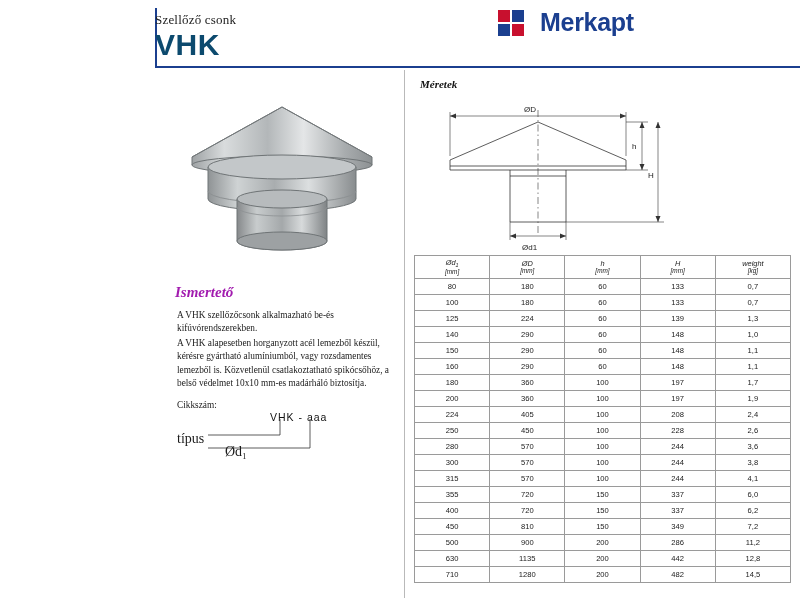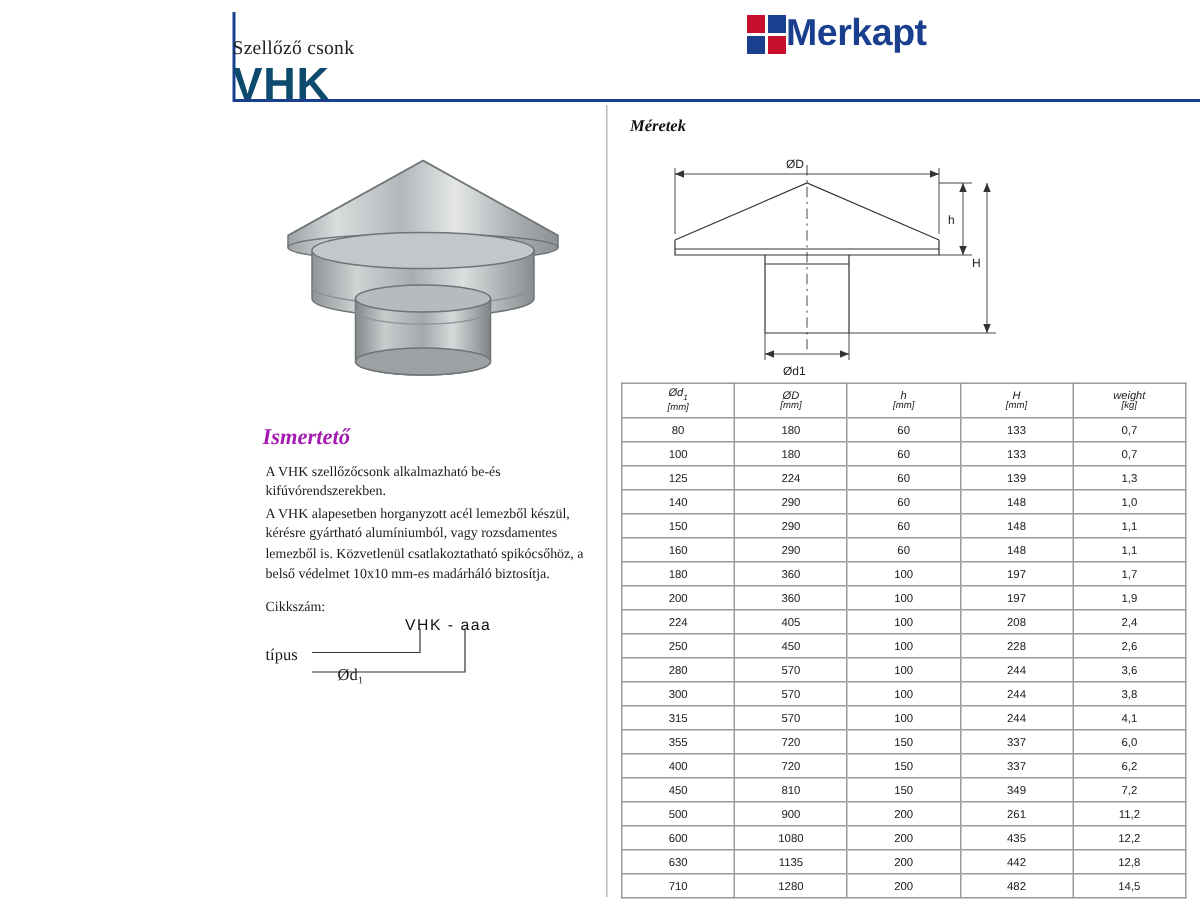--- a/index.html
+++ b/index.html
@@ -18,21 +18,21 @@
 
   .page {
     position: absolute;
     left: 0; top: 0;
     width: 800px; height: 600px;
   }
 
   
   .header {
     position: absolute;
-    left: 155px; top: 24px;
+    left: 155px; top: 12px;
     width: 611px; height: 58px;
   }
   .hdr-subtitle {
     font-family: "Liberation Serif", serif;
     font-size: 13px;
     color: #222;
     letter-spacing: .2px;
   }
   .hdr-title {
     font-family: "Liberation Sans", sans-serif;
@@ -43,21 +43,21 @@
     margin-top: 2px;
     line-height: 1;
   }
 
   
   .logo {
     position: absolute;
     left: 498px; top: 8px;
     display: flex;
     align-items: center;
-    gap: 0;
+    gap: 16px;
   }
   .logo-mark {
     width: 26px; height: 26px;
     display: block;
   }
   .logo-text {
     font-family: "Liberation Sans", sans-serif;
     font-size: 25px;
     font-weight: bold;
     color: #1b3f8f;
@@ -123,21 +123,21 @@
     left: 270px; top: 411px;
     font-family: "Liberation Sans", sans-serif;
     font-size: 10.5px;
     font-weight: normal;
     letter-spacing: 1px;
     color: #111;
   }
   .code-legend {
     position: absolute;
     font-family: "Liberation Serif", serif;
-    font-size: 11px;
+    font-size: 14px;
     color: #1a1a1a;
   }
   .legend-tipus { left: 177px; top: 431px; }
   .legend-d1 { left: 177px; top: 444px; margin-left: 48px; }
   .code-lines {
     position: absolute;
     left: 170px; top: 405px;
     width: 230px; height: 55px;
   }
 
@@ -475,29 +475,22 @@
           <td>450</td>
           <td>810</td>
           <td>150</td>
           <td>349</td>
           <td>7,2</td>
         </tr>
         <tr>
           <td>500</td>
           <td>900</td>
           <td>200</td>
-          <td>261</td>
+          <td>286</td>
           <td>11,2</td>
-        </tr>
-        <tr>
-          <td>600</td>
-          <td>1080</td>
-          <td>200</td>
-          <td>435</td>
-          <td>12,2</td>
         </tr>
         <tr>
           <td>630</td>
           <td>1135</td>
           <td>200</td>
           <td>442</td>
           <td>12,8</td>
         </tr>
         <tr>
           <td>710</td>

